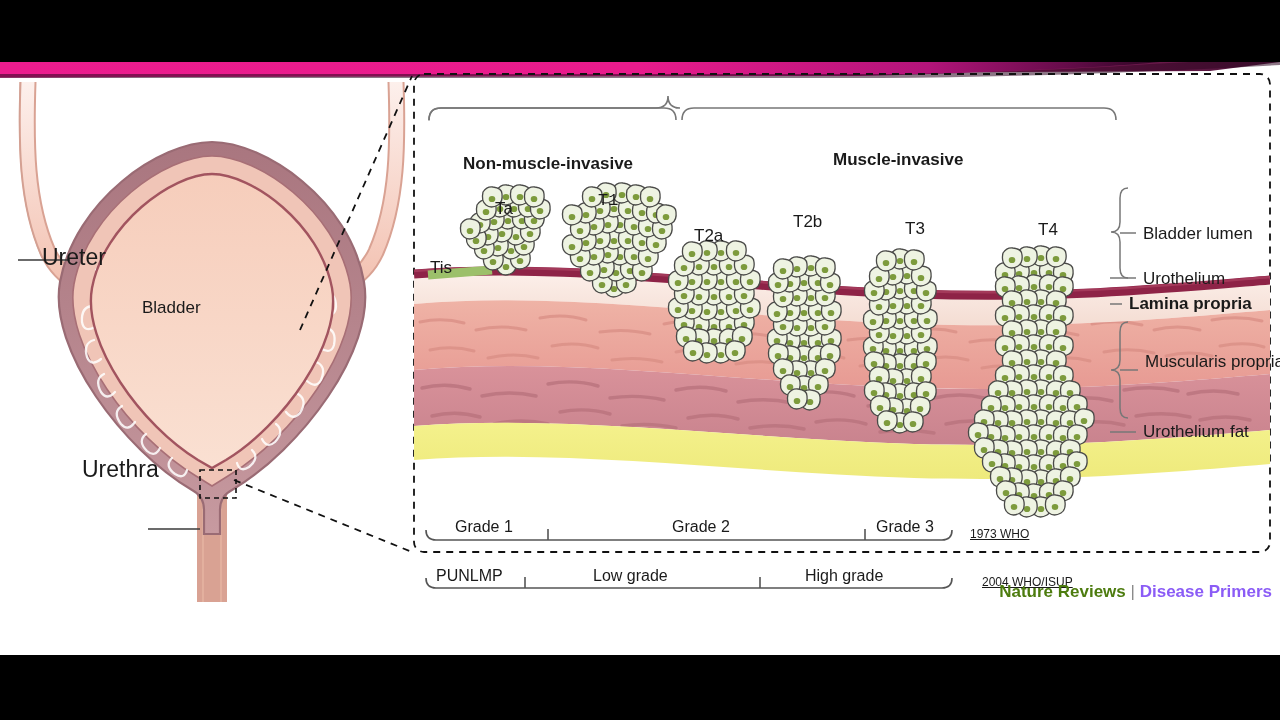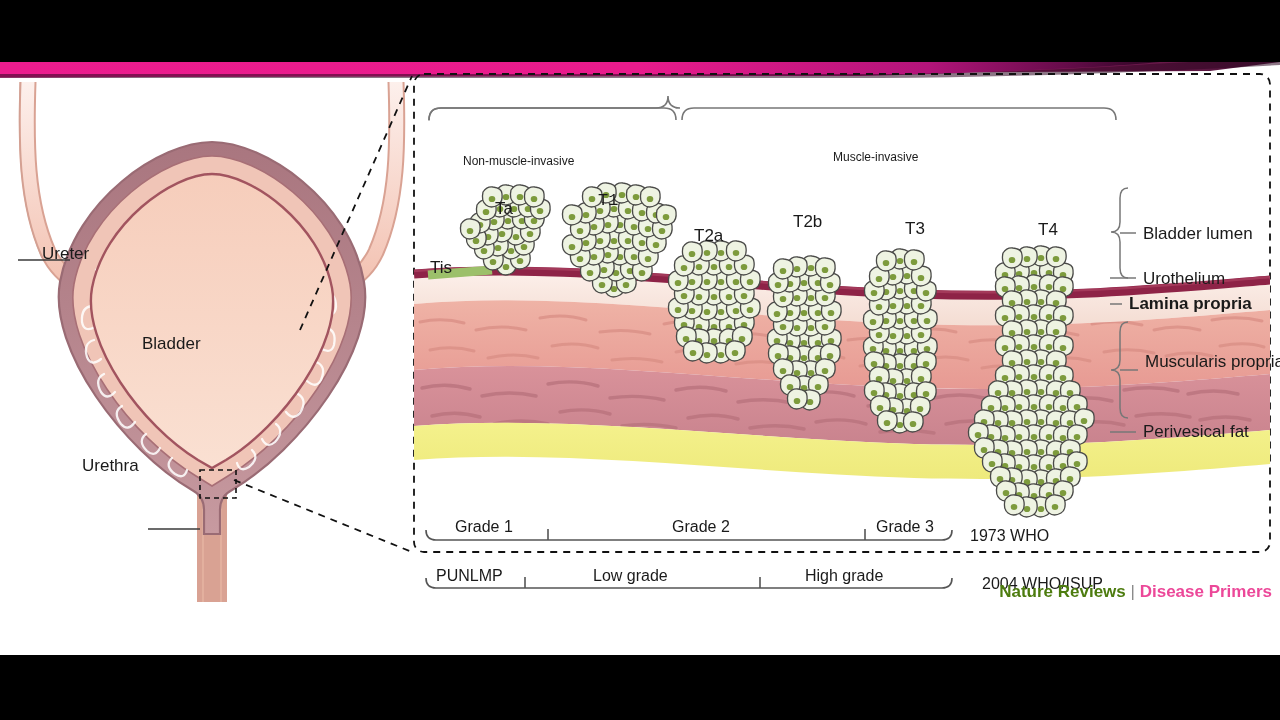--- a/index.html
+++ b/index.html
@@ -37,39 +37,39 @@
   }
   svg { display: block; }
   .abs { position: absolute; }
 
   .label {
     position: absolute;
     color: #1a1a1a;
     white-space: nowrap;
     font-family: "Liberation Sans", sans-serif;
   }
-  .lbl-anat { font-size: 17px; }
+  .lbl-anat { font-size: 23px; }
   .lbl-stage { font-size: 17px; }
-  .lbl-group { font-size: 12px; }
+  .lbl-group { font-size: 17px; font-weight: bold; }
   .lbl-side { font-size: 17px; }
   .lbl-grade { font-size: 16px; }
-  .lbl-scale { font-size: 16px; }
-  .lbl-bladder { font-size: 17px; margin-top: 36px; }
+  .lbl-scale { font-size: 12px; text-decoration: underline; }
+  .lbl-bladder { font-size: 17px; }
 
   .credit {
     position: absolute;
     right: 8px; top: 520px;
     font-size: 17px;
     font-weight: bold;
     font-family: "Liberation Sans", sans-serif;
     white-space: nowrap;
   }
   .credit .nr { color: #4d7c0f; }
   .credit .sep { color: #8a8a8a; font-weight: normal; }
-  .credit .dp { color: #ec4899; margin-top: 8px; }
+  .credit .dp { color: #8b5cf6; margin-top: 8px; }
 </style>
 </head>
 <body>
 
 <div id="stage">
 
   <div class="slide">
 
     <svg class="magenta-swoosh" width="1280" height="26" viewBox="0 0 1280 26">
       <defs>
@@ -683,21 +683,21 @@
 
       <line x1="-8" y1="250" x2="26" y2="250" stroke="#777" stroke-width="1.5"></line>
     </svg>
 
     <div class="label lbl-side" style="left:1143px; top:162px;">Bladder lumen</div>
     <div class="label lbl-side" style="left:1143px; top:207px;">Urothelium</div>
     <div class="label lbl-side" style="left:1129px; top:232px;font-weight:bold;">Lamina propria</div>
     <div class="label lbl-side" style="left:1145px; top:290px; line-height:20px;">
       <span>Muscularis propria</span>
     </div>
-    <div class="label lbl-side" style="left:1143px; top:360px;">Perivesical fat</div>
+    <div class="label lbl-side" style="left:1143px; top:360px;">Urothelium fat</div>
 
     <svg class="abs" style="left:414px; top:440px;" width="600" height="100" viewBox="0 0 600 100">
 
       <path d="M12,28 q0,10 10,10 L528,38 q10,0 10,-10" fill="none" stroke="#555" stroke-width="1.6"></path>
       <line x1="134" y1="38" x2="134" y2="27" stroke="#555" stroke-width="1.6"></line>
       <line x1="451" y1="38" x2="451" y2="27" stroke="#555" stroke-width="1.6"></line>
 
       <path d="M12,76 q0,10 10,10 L528,86 q10,0 10,-10" fill="none" stroke="#555" stroke-width="1.6"></path>
       <line x1="111" y1="86" x2="111" y2="75" stroke="#555" stroke-width="1.6"></line>
       <line x1="346" y1="86" x2="346" y2="75" stroke="#555" stroke-width="1.6"></line>

